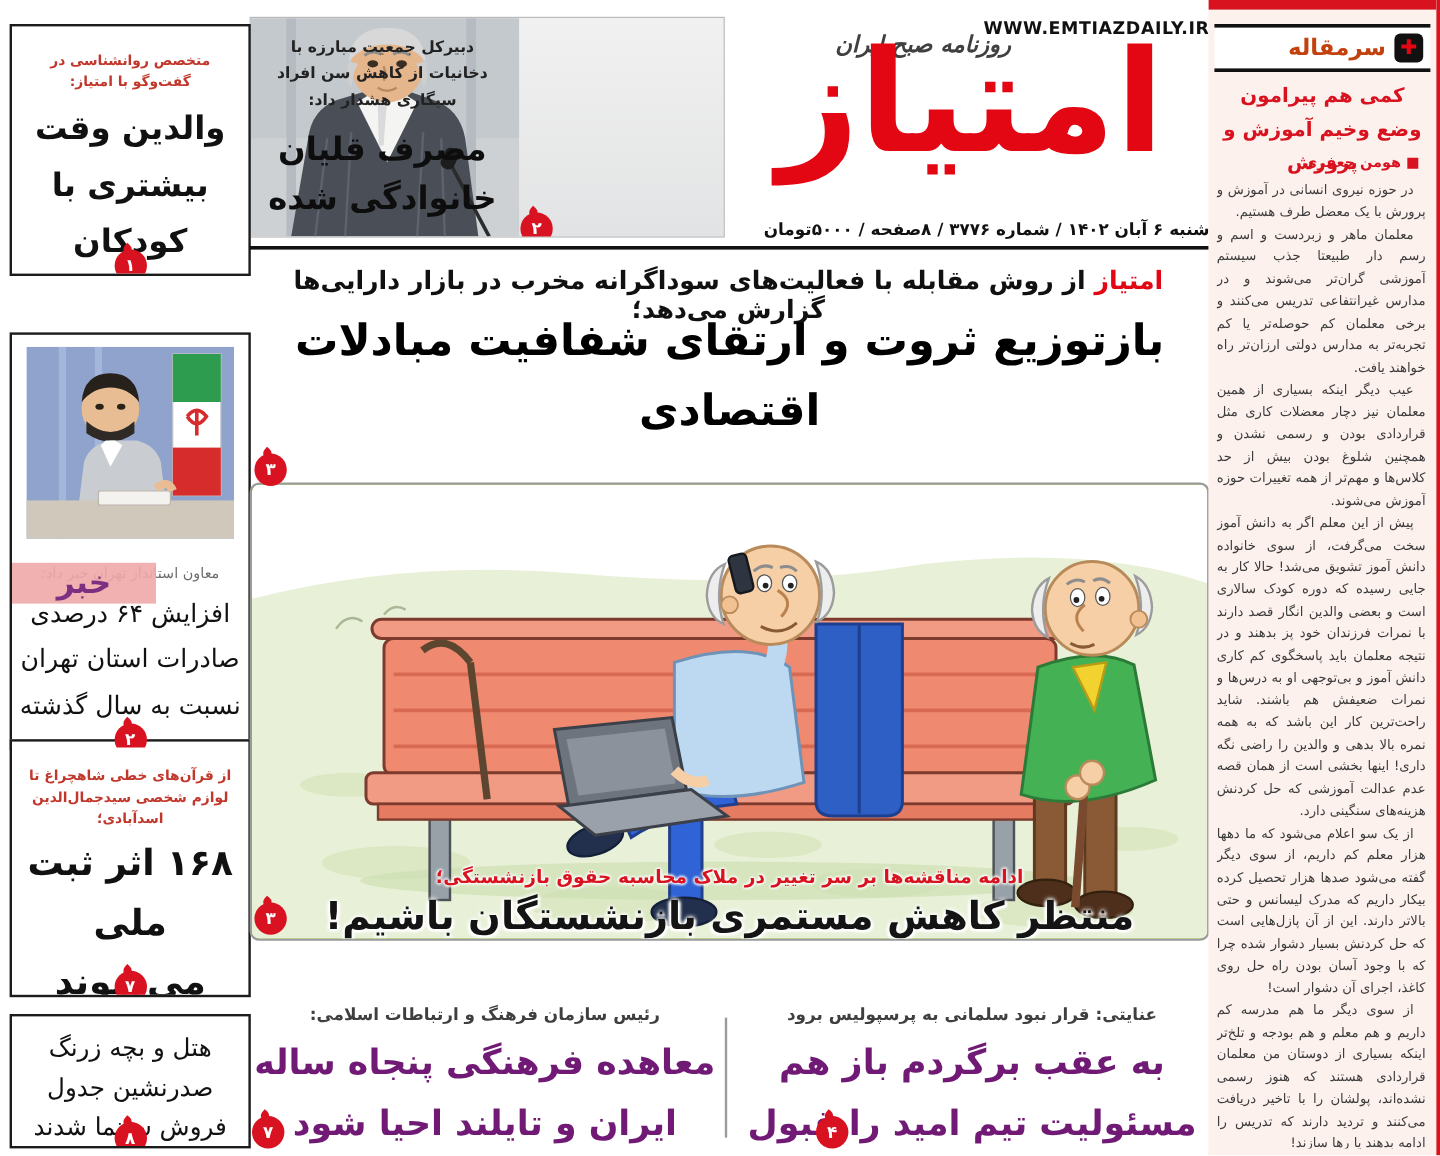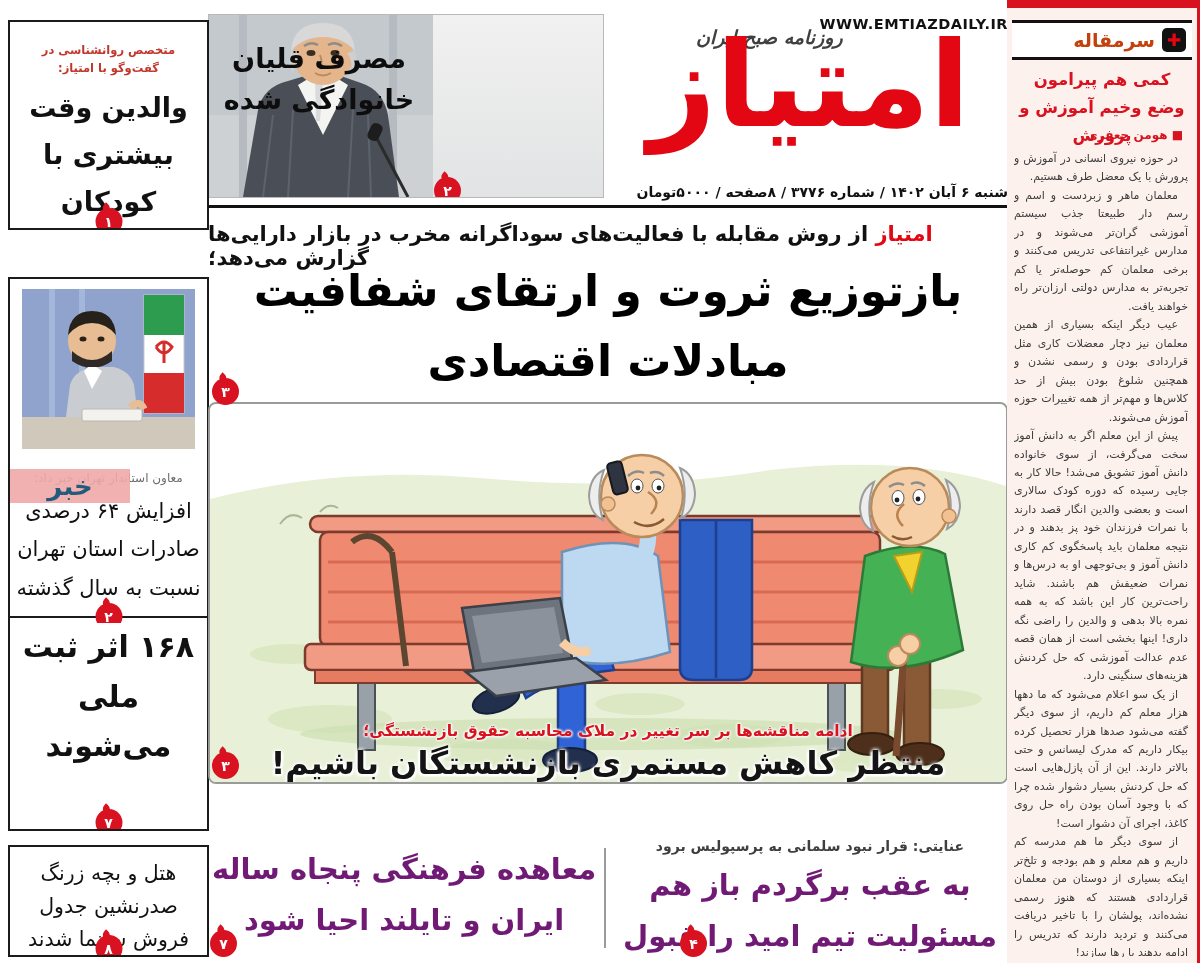--- a/index.html
+++ b/index.html
@@ -7,40 +7,40 @@
         font-family:"DejaVu Sans",sans-serif;direction:rtl;}
   .badge{position:absolute;width:27px;height:27px;background:#d81220;border-radius:50%;
          color:#fff;font-weight:bold;font-size:14px;display:flex;align-items:center;justify-content:center;z-index:5;}
   .badge::before{content:"";position:absolute;top:-4px;left:7px;width:8px;height:8px;background:#d81220;
          transform:rotate(40deg);border-radius:0 70% 0 60%;}
   
   .sbox{position:absolute;left:8px;width:197px;background:#fff;border:2px solid #1b1b1b;overflow:hidden;}
   .sbox .kick{color:#c2372b;font-size:11.5px;font-weight:bold;text-align:center;line-height:1.55;padding:20px 8px 0;}
   .sbox .head{color:#111;text-align:center;}
   .bot-badge{left:50%;transform:translateX(-50%);bottom:-7px;}
-  .wm{position:absolute;background:#f0a9a9;color:#0c4a6e;font-weight:bold;font-size:26px;
+  .wm{position:absolute;background:#f0a9a9;color:#701a75;font-weight:bold;font-size:26px;
       display:flex;align-items:center;justify-content:center;letter-spacing:4px;opacity:.9;z-index:0;}
   
   .mast{position:absolute;left:608px;top:6px;width:402px;height:196px;}
   .site{position:absolute;top:10px;right:2px;font-weight:bold;font-size:14.5px;letter-spacing:.5px;color:#111;direction:ltr;}
   .tagline{position:absolute;top:20px;left:88px;font-size:19px;color:#404040;font-style:italic;font-weight:bold;}
   .logo{position:absolute;top:18px;right:0;width:100%;text-align:center;color:#e30613;
         font-size:118px;font-weight:bold;line-height:1.05;letter-spacing:-4px;}
   .dateline{position:absolute;bottom:2px;right:2px;font-weight:bold;font-size:14px;color:#111;}
   
   .smoke{position:absolute;left:208px;top:14px;width:394px;height:182px;border:1px solid #b9b9b9;
          background:linear-gradient(#f1f1f1,#e2e3e4);overflow:hidden;}
   .smoke .txt{position:absolute;top:14px;left:10px;width:200px;text-align:center;}
   .smoke .k{font-size:13px;font-weight:bold;color:#222;line-height:1.7;}
   .smoke .h{font-size:27px;font-weight:800;color:#0d0d0d;line-height:1.5;margin-top:10px;}
   
   .rule{position:absolute;left:208px;top:205px;width:800px;height:2.5px;background:#111;}
-  .lead-kick{position:absolute;left:208px;top:222px;width:798px;text-align:left;font-size:21px;font-weight:800;color:#111;}
+  .lead-kick{position:absolute;left:208px;top:222px;width:798px;text-align:center;font-size:21px;font-weight:800;color:#111;}
   .lead-kick .brand{color:#e30613;}
-  .lead-head{position:absolute;left:208px;top:256px;width:800px;text-align:center;font-size:44px;font-weight:800;
+  .lead-head{position:absolute;left:208px;top:256px;width:800px;text-align:center;font-size:36px;font-weight:800;
              color:#000;letter-spacing:-1px;line-height:1.6;}
   
   .cartoon{position:absolute;left:208px;top:402px;width:796px;height:378px;border:2.5px solid #9a9a9a;
            border-radius:8px;background:#bef264;overflow:hidden;}
   .cap-k{position:absolute;left:0;top:318px;width:100%;text-align:center;font-size:15.5px;font-weight:800;color:#d8131f;
          text-shadow:0 0 3px #fff,0 0 3px #fff,0 0 3px #fff,0 0 3px #fff;}
   .cap-h{position:absolute;left:0;top:340px;width:100%;text-align:center;font-size:32px;font-weight:800;color:#141414;
          text-shadow:0 0 2px #fff,0 0 4px #fff,0 0 4px #fff,2px 2px 2px #fff,-2px 2px 2px #fff;}
   
   .bcol{position:absolute;top:838px;height:118px;text-align:center;}
@@ -90,20 +90,21 @@
       <path d="M88,36 q-4,14 2,22 q2,-16 6,-20 Z" fill="#cfcfcf"></path>
       <path d="M152,36 q4,14 -2,22 q-2,-16 -6,-20 Z" fill="#cfcfcf"></path>
       <ellipse cx="108" cy="38" rx="4.5" ry="3" fill="#3a2e24"></ellipse>
       <ellipse cx="132" cy="38" rx="4.5" ry="3" fill="#3a2e24"></ellipse>
       <path d="M101,31 q7,-5 14,-1 M125,30 q7,-4 14,1" stroke="#8c8c8c" stroke-width="2.5" fill="none"></path>
       <path d="M117,40 q3,8 0,12 M112,58 q8,5 16,0" stroke="#b98a5f" stroke-width="2" fill="none"></path>
       <path d="M205,182 L172,120" stroke="#2b2b2b" stroke-width="3"></path>
       <rect x="166" y="108" width="12" height="18" rx="5" fill="#1d1d1d" transform="rotate(25 172 117)"></rect>
     </svg>
     <div class="txt">
+      <div class="k">دبیرکل جمعیت مبارزه با دخانیات از کاهش سن افراد سیگاری هشدار داد:</div>
       <div class="h">مصرف قلیان خانوادگی شده</div>
     </div>
     <div class="badge" style="left:225px;bottom:-7px;">
       <span>۲</span>
     </div>
   </div>
 
   <div class="sbox" style="top:20px;height:206px;">
     <div class="kick">متخصص روانشناسی در گفت‌وگو با امتیاز:</div>
     <div class="head" style="font-size:27px;font-weight:800;line-height:1.75;margin-top:6px;">والدین وقت بیشتری با کودکان بگذرانند</div>
@@ -134,20 +135,21 @@
     </svg>
     <div class="kick" style="color:#6d6d6d;font-weight:normal;font-size:12px;">معاون استاندار تهران خبر داد:</div>
     <div class="wm" style="top:190px;left:0;width:120px;height:34px;">خبر</div>
     <div class="head" style="position:relative;z-index:1;font-size:21px;font-weight:400;line-height:1.85;margin-top:4px;padding:0 6px;">افزایش ۶۴ درصدی صادرات استان تهران نسبت به سال گذشته</div>
     <div class="badge bot-badge">
       <span>۲</span>
       </div>
   </div>
 
   <div class="sbox" style="top:616px;height:211px;">
+    <div class="kick">از قرآن‌های خطی شاهچراغ تا لوازم شخصی سیدجمال‌الدین اسدآبادی؛</div>
     <div class="head" style="font-size:30px;font-weight:800;line-height:1.65;margin-top:4px;">۱۶۸ اثر ثبت ملی می‌شوند</div>
     <div class="badge bot-badge">
       <span>۷</span>
       </div>
   </div>
 
   <div class="sbox" style="top:845px;height:108px;">
     <div class="head" style="font-size:20.5px;font-weight:400;line-height:1.6;margin-top:10px;padding:0 6px;">هتل و بچه زرنگ صدرنشین جدول فروش سینما شدند</div>
     <div class="badge bot-badge">
       <span>۸</span>
@@ -254,20 +256,21 @@
 
   <div class="bcol" style="left:614px;width:392px;">
     <div class="k">عنایتی: قرار نبود سلمانی به پرسپولیس برود</div>
     <div class="h">به عقب برگردم باز هم مسئولیت تیم امید را قبول می‌کنم</div>
     <div class="badge" style="left:66px;top:92px;">
       <span>۴</span>
       </div>
   </div>
 
   <div class="bcol" style="left:210px;width:388px;">
+    <div class="k">رئیس سازمان فرهنگ و ارتباطات اسلامی:</div>
     <div class="h">معاهده فرهنگی پنجاه ساله ایران و تایلند احیا شود</div>
     <div class="badge" style="left:0px;top:92px;">
       <span>۷</span>
       </div>
   </div>
 
   <div class="edit">
     <div class="topbar"></div>
     <div class="hdr">
       <div class="hicon">✚</div>

